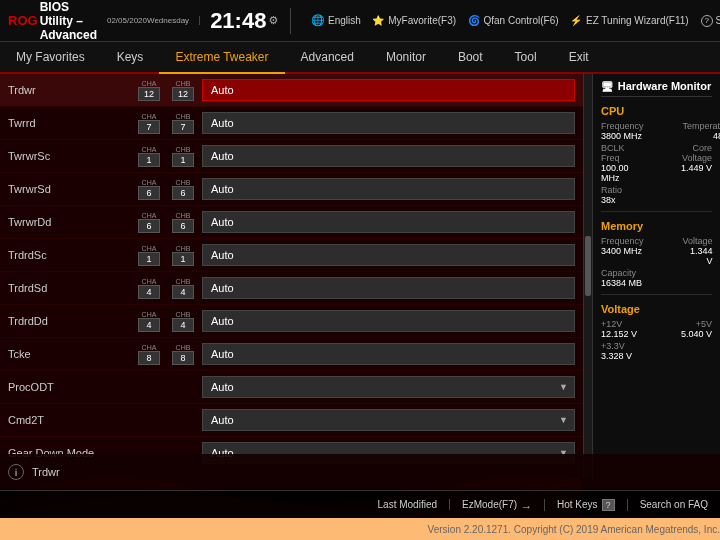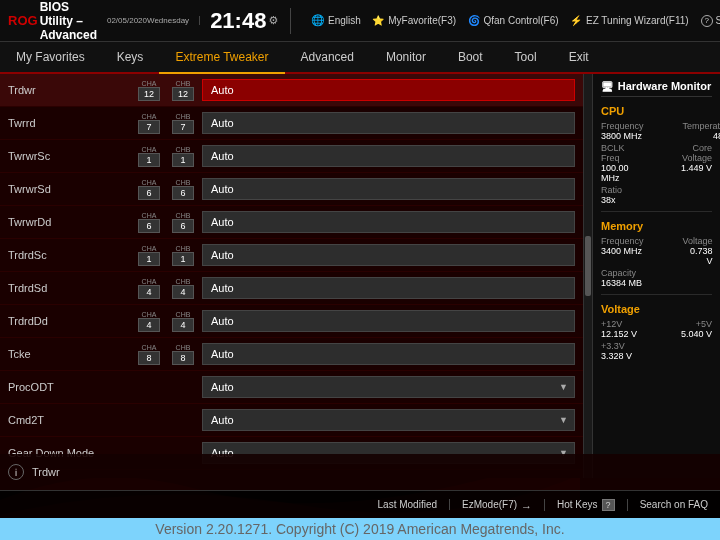--- a/index.html
+++ b/index.html
@@ -198,25 +198,25 @@
       border-bottom: 1px solid #333;
     }
 
     
     .copyright-bar {
       position: absolute;
       bottom: 0;
       left: 0;
       right: 0;
       height: 22px;
-      background: #7dd3fc;
-      display: flex;
-      align-items: center;
-      justify-content: center;
-      font-size: 14px;
+      background: #fdba74;
+      display: flex;
+      align-items: center;
+      justify-content: flex-end;
+      font-size: 10px;
       color: #666;
       z-index: 10;
     }
     .info-icon {
       width: 16px;
       height: 16px;
       border-radius: 50%;
       border: 1px solid #666;
       display: flex;
       align-items: center;
@@ -535,21 +535,21 @@
     <div class="hw-divider"></div>
 
     <div class="hw-section-title">Memory</div>
     <div class="hw-row">
       <div>
         <div class="hw-label">Frequency</div>
         <div class="hw-value">3400 MHz</div>
       </div>
       <div style="text-align:right;">
         <div class="hw-label">Voltage</div>
-        <div class="hw-value">0.738 V</div>
+        <div class="hw-value">1.344 V</div>
       </div>
     </div>
     <div class="hw-row">
       <div>
         <div class="hw-label">Capacity</div>
         <div class="hw-value">16384 MB</div>
       </div>
     </div>
 
     <div class="hw-divider"></div>

